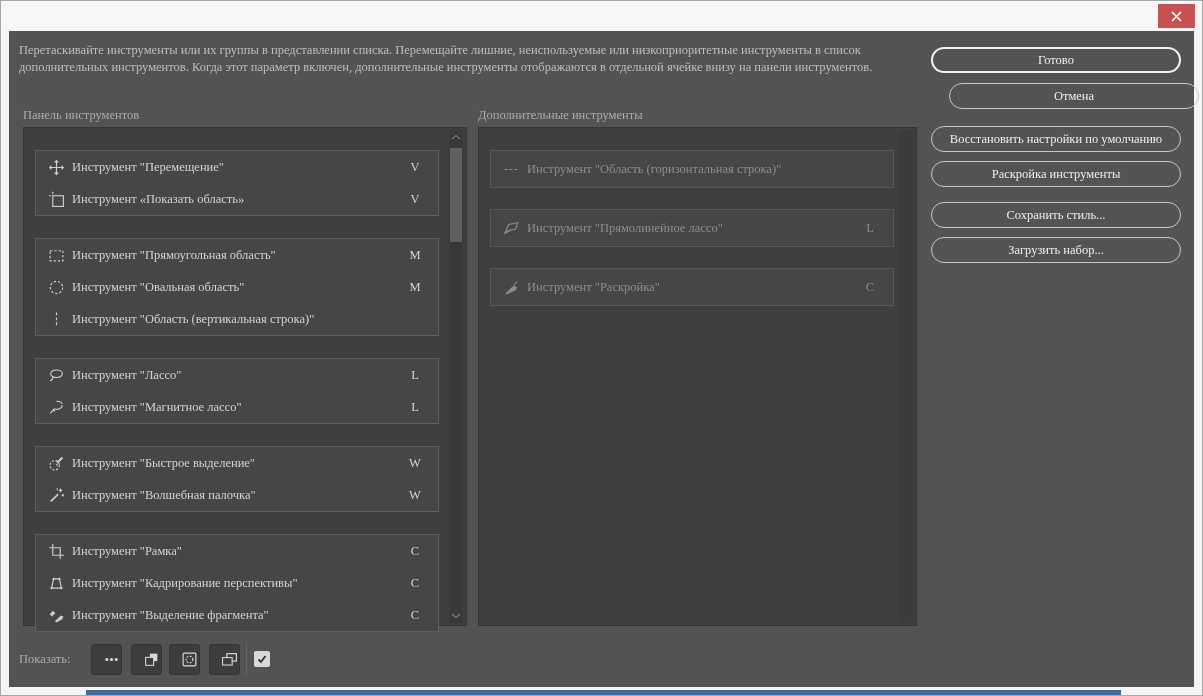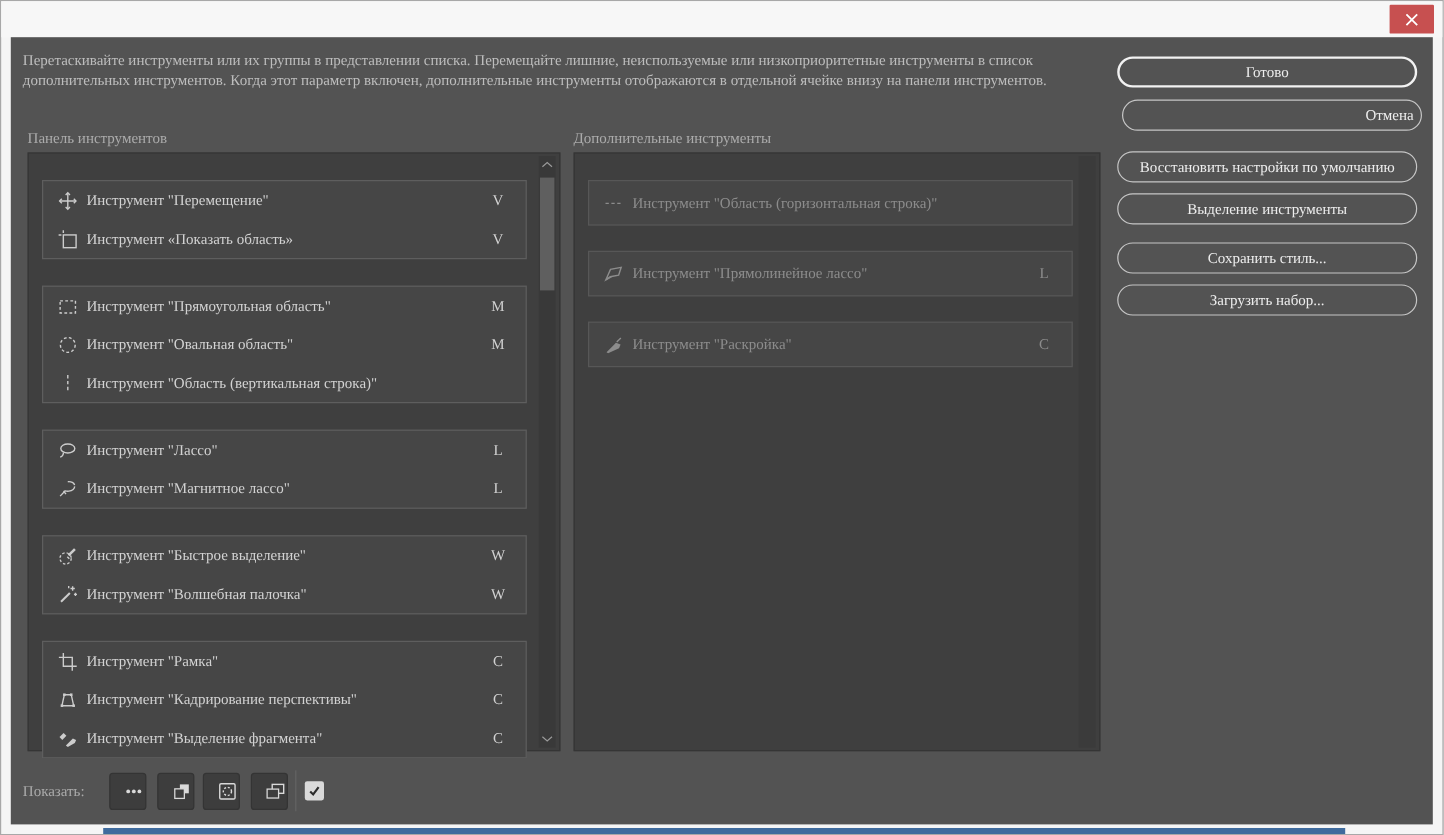--- a/index.html
+++ b/index.html
@@ -275,23 +275,23 @@
               <span class="tool-label">Инструмент "Раскройка"</span>
               <span class="tool-shortcut">C</span>
             </div>
           </div>
         </div>
       <div class="scrollbar empty"></div>
     </div>
 
     <div class="actions" id="action-buttons">
         <button class="pill-btn primary" style="position: absolute; left: 0px; top: 16px;">Готово</button>
-        <button class="pill-btn" style="position: absolute; left: 4px; top: 52px; text-align: right;">Отмена</button>
+        <button class="pill-btn" style="position: absolute; left: 18px; top: 52px;">Отмена</button>
         <button class="pill-btn" style="position: absolute; left: 0px; top: 95px;">Восстановить настройки по умолчанию</button>
-        <button class="pill-btn" style="position: absolute; left: 0px; top: 130px;">Выделение инструменты</button>
+        <button class="pill-btn" style="position: absolute; left: 0px; top: 130px;">Раскройка инструменты</button>
         <button class="pill-btn" style="position: absolute; left: 0px; top: 171px;">Сохранить стиль...</button>
         <button class="pill-btn" style="position: absolute; left: 0px; top: 206px;">Загрузить набор...</button>
       </div>
 
     <div class="footer">
       <span class="show-label">Показать:</span>
       <span id="footer-toggles"><div class="toggle-btn" style="left: 82px;">
             <span class="icon">
               <svg width="17" height="17" viewBox="0 0 16 16">
                 <circle cx="3.6" cy="8" r="1.5" fill="currentColor"></circle>

